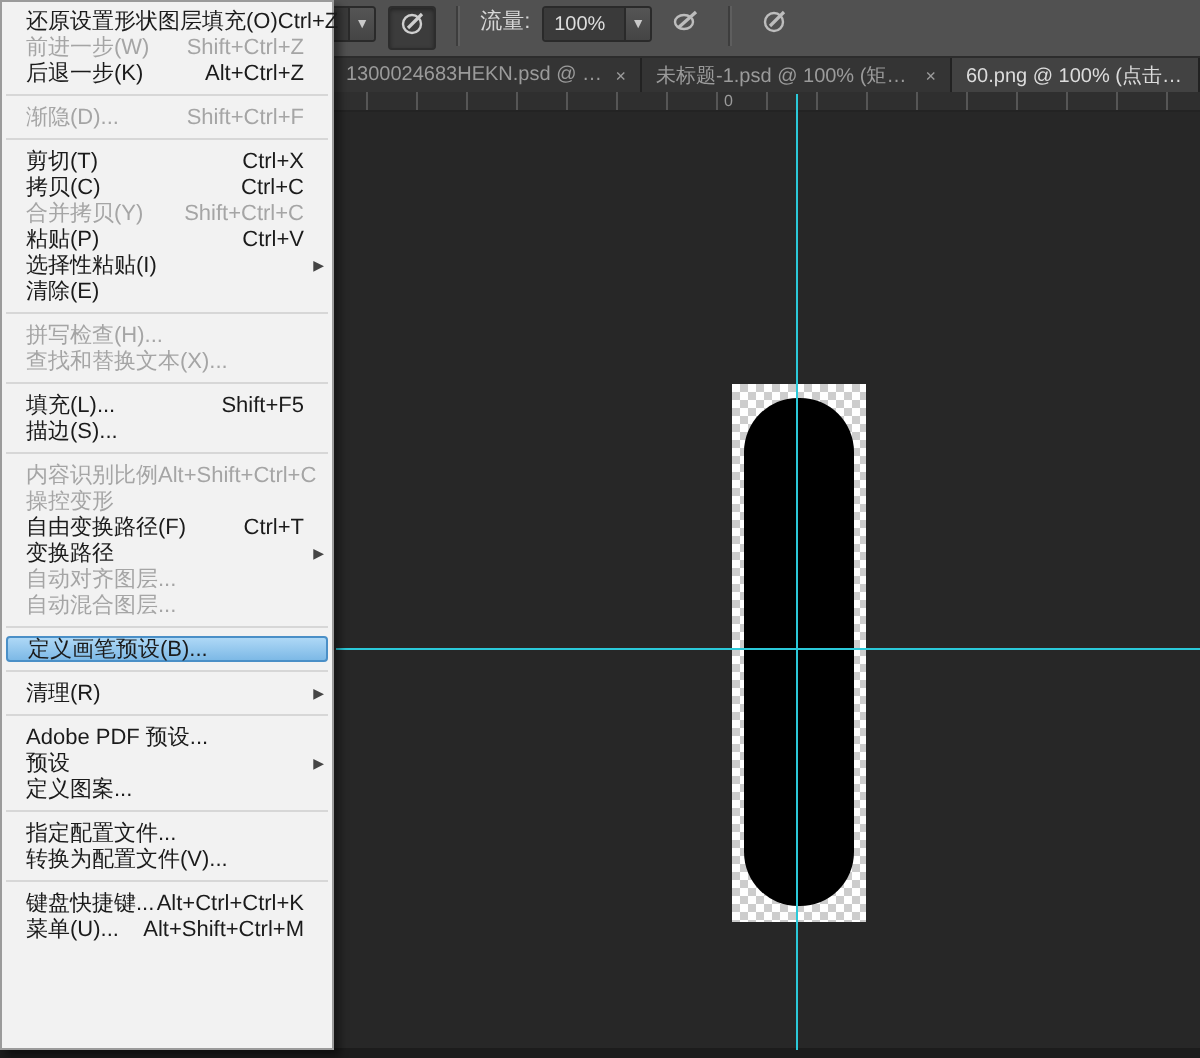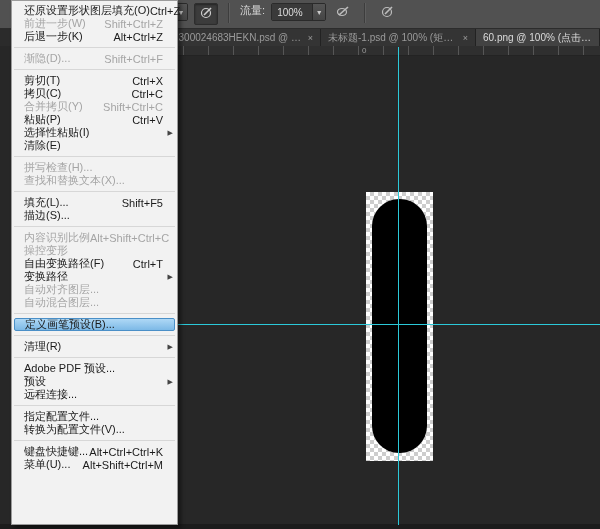--- a/index.html
+++ b/index.html
@@ -73,21 +73,21 @@
   }
   .pill{
     position:absolute;left:6px;right:6px;top:7px;bottom:8px;
     background:#000;border-radius:27px;
   }
   .guide-v{position:absolute;left:398px;top:47px;bottom:4px;width:1px;z-index:3;}
   .guide-h{position:absolute;left:168px;right:0;top:324px;height:1px;z-index:3;}
   .statusbar{position:absolute;left:0;right:0;bottom:0;height:5px;background:#1c1c1c;}
   
   .menu{
-    position:absolute;left:11px;top:0;width:167px;height:525px;z-index:10;
+    position:absolute;left:0;top:0;width:167px;height:525px;z-index:10;
     background:#f2f2f2;border:1px solid #9b9b9b;box-sizing:border-box;
     box-shadow:3px 3px 4px rgba(0,0,0,.45);
     padding:3px 0;
   }
   .mitem{
     height:13px;display:flex;align-items:center;
     padding:0 6px 0 12px;font-size:11px;color:#1b1b1b;
     box-sizing:border-box;position:relative;
   }
   .mitem .lbl{white-space:nowrap;}
@@ -275,21 +275,21 @@
     <div class="mitem">
       <span class="lbl">Adobe PDF 预设...</span>
       <span class="sc"></span>
     </div>
     <div class="mitem">
       <span class="lbl">预设</span>
       <span class="sc"></span>
       <span class="arr">▶</span>
     </div>
     <div class="mitem">
-      <span class="lbl">远程连接...</span>
+      <span class="lbl">定义图案...</span>
       <span class="sc"></span>
     </div>
     <div class="msep"></div>
     <div class="mitem">
       <span class="lbl">指定配置文件...</span>
       <span class="sc"></span>
     </div>
     <div class="mitem">
       <span class="lbl">转换为配置文件(V)...</span>
       <span class="sc"></span>

